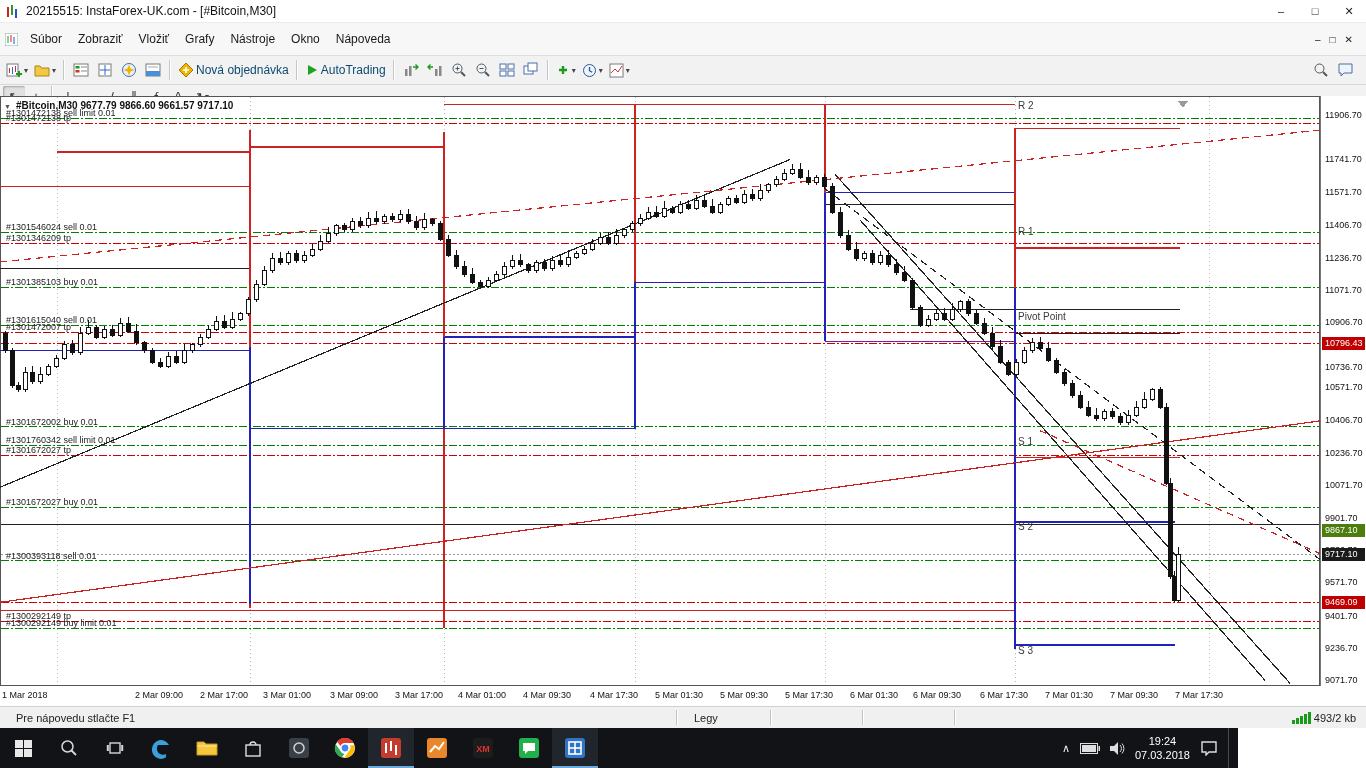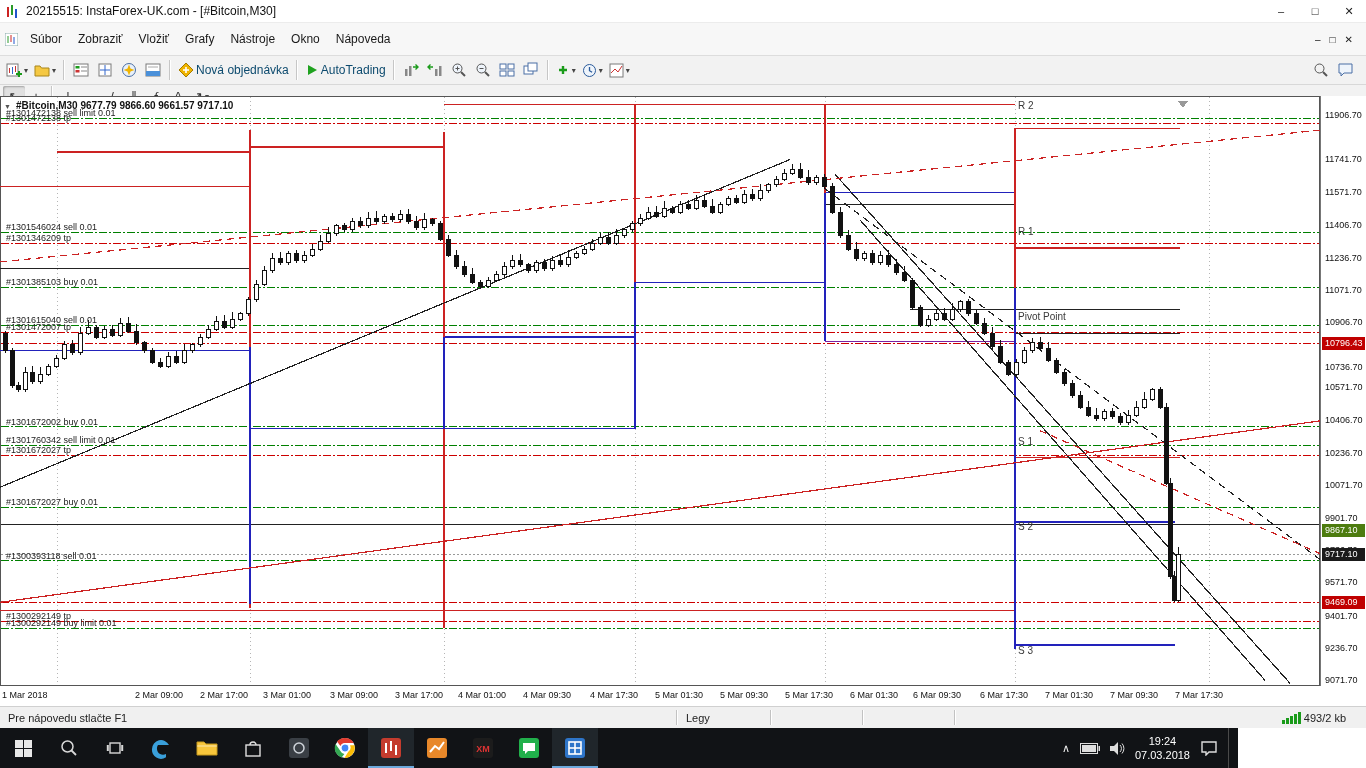--- a/index.html
+++ b/index.html
@@ -40,26 +40,26 @@
   .chead{font:bold 10px "Liberation Sans",sans-serif;fill:#111}
   .cmark{font:7px "Liberation Sans",sans-serif;fill:#555}
   #price-axis{position:absolute;right:0;top:0;width:46px;height:590px;background:#fff;font-size:9px;color:#111;border-left:1px solid #777}
   .ptick{position:absolute;left:4px;white-space:nowrap}
   .ptag{position:absolute;left:1px;right:1px;color:#fff;font-size:9px;line-height:13px;padding-left:3px;white-space:nowrap}
   #time-axis{position:absolute;left:0;top:590px;width:1320px;height:20px;background:#fff;font-size:9px;color:#111}
   .tlabel{position:absolute;top:4px;white-space:nowrap}
 
   
   .statusbar{position:absolute;top:706px;left:0;width:1366px;height:22px;background:#f0f0f0;border-top:1px solid #d0d0d0;display:flex;align-items:center;font-size:11px;color:#222}
-  .sb{padding:0 8px;display:flex;align-items:center;height:100%;white-space:nowrap}
+  .sb{padding:0 16px;display:flex;align-items:center;height:100%;white-space:nowrap}
   .sb1{width:676px}
   .sb2{width:92px}
   .sbe{width:90px}
   .sbsep{width:0;height:15px;border-left:1px solid #c2c2c2;border-right:1px solid #fff}
-  .sb-conn{margin-left:auto;display:flex;align-items:flex-start;padding-right:20px}
+  .sb-conn{margin-left:auto;display:flex;align-items:flex-start;padding-right:10px}
 
   
   .taskbar{position:absolute;top:728px;left:0;width:1238px;height:40px;background:#111316;display:flex;align-items:center}
   .tk{width:46px;height:40px;display:flex;align-items:center;justify-content:center;background:none;border:none;cursor:default}
   .tk.active{background:#20262b;box-shadow:inset 0 -2px 0 #6ca9dc}
   .tray{margin-left:auto;display:flex;align-items:center;gap:10px;padding-right:4px;color:#fff}
   .trayico{color:#eee;font-size:11px;display:flex;align-items:center}
   .clock{font-size:11px;text-align:center;line-height:1.3;color:#fff}
   .desk{width:6px;height:40px;border-left:1px solid #4a4a4a}
 </style>

